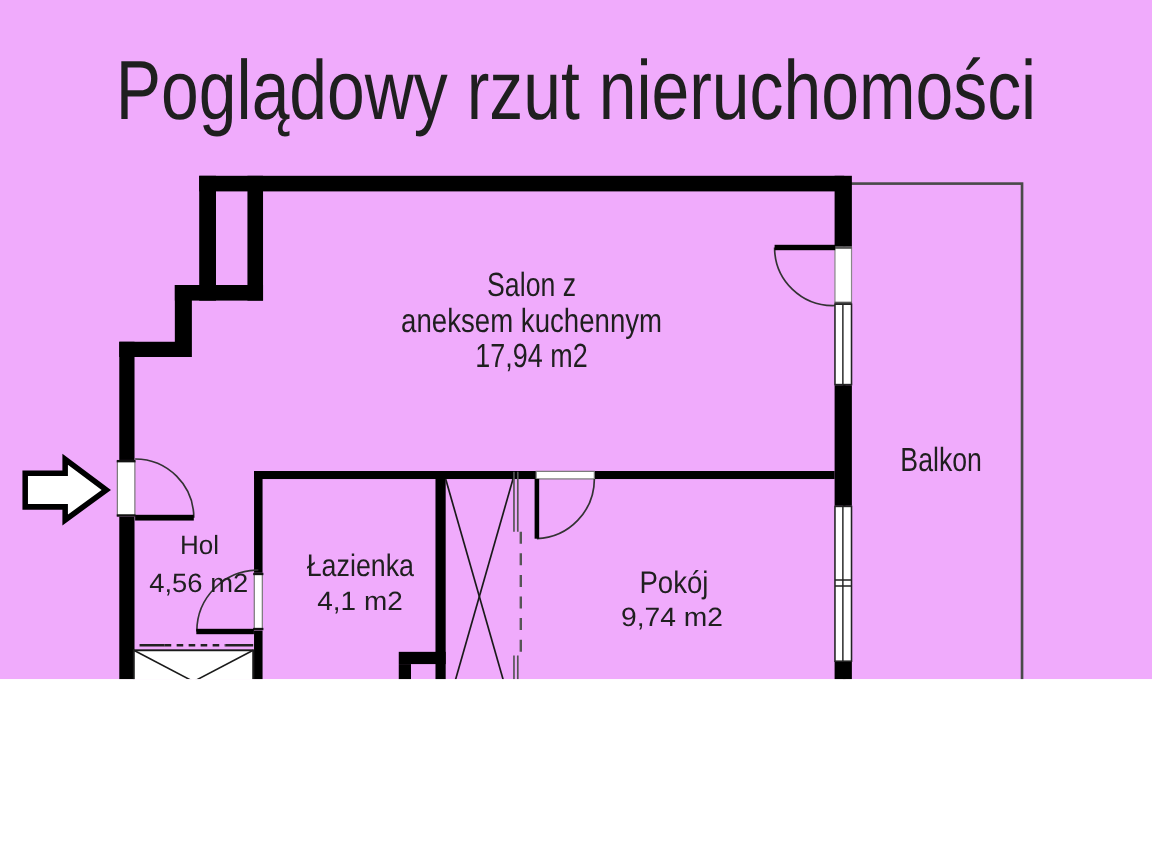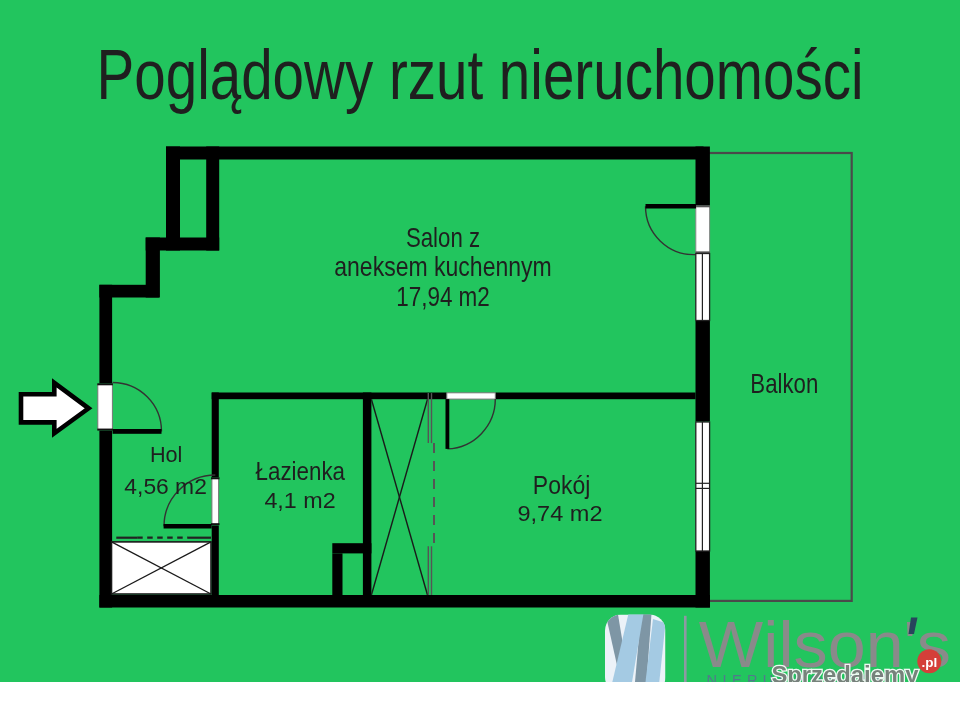--- a/index.html
+++ b/index.html
@@ -1,16 +1,16 @@
 <!DOCTYPE html>
 <html><head>
 <meta charset="utf-8">
 <style>
   html,body{margin:0;padding:0;background:#ffffff;}
-  #page{position:relative;width:960px;height:682px;background:#22c55e;overflow:hidden;
+  #page{position:relative;width:960px;height:566px;background:#f0abfc;overflow:hidden;
         font-family:"Liberation Sans", sans-serif;}
   svg{position:absolute;left:0;top:0;}
   text{font-family:"Liberation Sans", sans-serif;}
 </style>
 </head>
 <body>
 <div id="page">
 <svg width="960" height="706" viewBox="0 0 960 706">
 
   <text x="480" y="99" font-size="70" fill="#1f1f1f" text-anchor="middle" textLength="767" lengthAdjust="spacingAndGlyphs">Poglądowy rzut nieruchomości</text>

